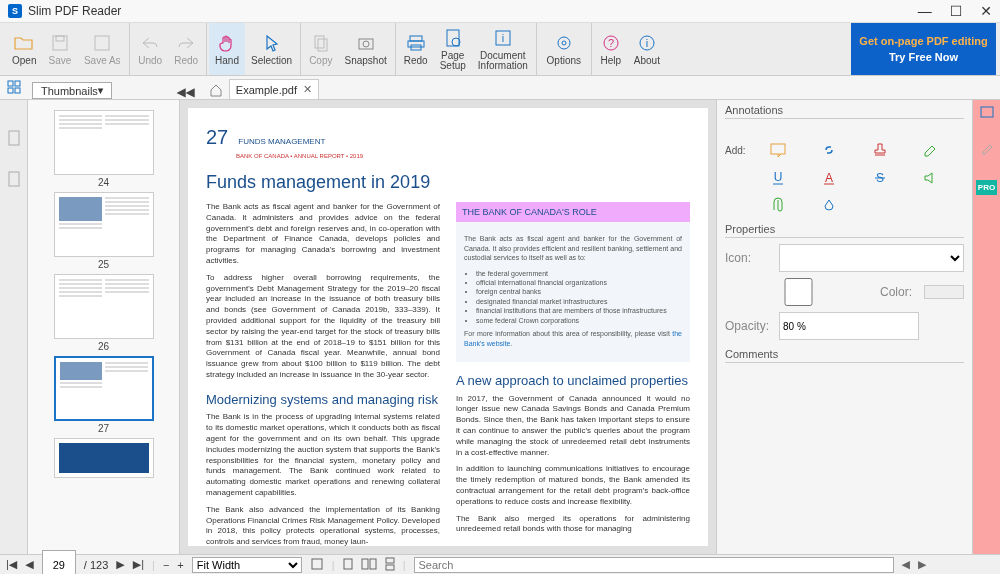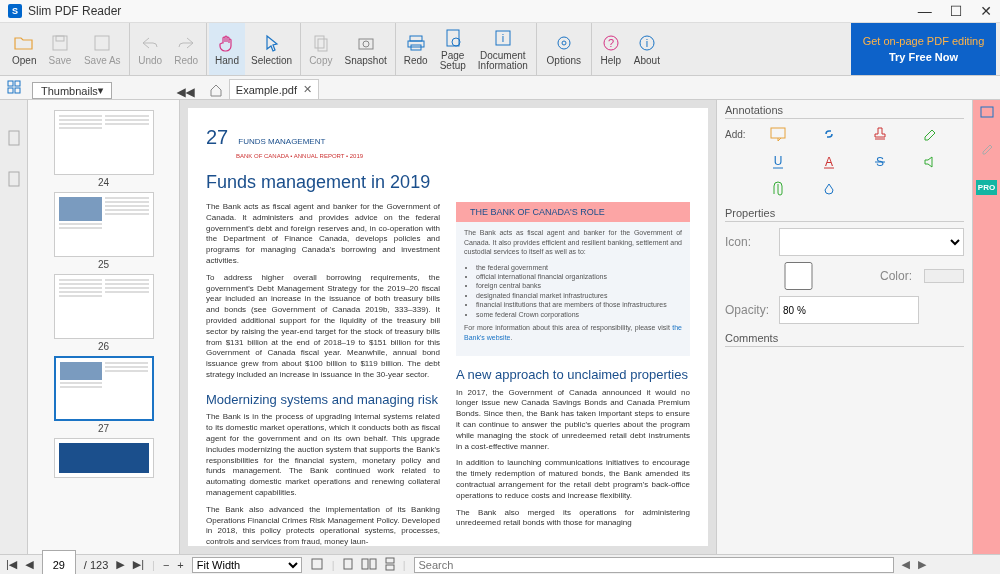--- a/index.html
+++ b/index.html
@@ -15,21 +15,21 @@
 
 .toolbar { height: 54px; background: #ececec; border-top: 1px solid #ddd; border-bottom: 1px solid #ccc; display: flex; align-items: stretch; padding: 0 4px; }
 .tool-group { display: flex; align-items: stretch; border-right: 1px solid #ccc; padding: 0 2px; }
 .tool-btn { display: flex; flex-direction: column; align-items: center; justify-content: center; min-width: 32px; padding: 2px 6px; cursor: pointer; }
 .tool-btn.wide { min-width: 50px; }
 .tool-btn .ico { width: 22px; height: 22px; display: flex; align-items: center; justify-content: center; }
 .tool-btn .lbl { font-size: 10px; color: #444; margin-top: 2px; line-height: 1; text-align: center; }
 .tool-btn.disabled .lbl { color: #999; }
 .tool-btn.active { background: #d9e8f5; }
 .cta { margin-left: auto; width: 145px; background: #0d62c9; color: #fff; display: flex; flex-direction: column; align-items: center; justify-content: center; }
-.cta .l1 { color: #ffb347; font-size: 11px; font-weight: normal; }
+.cta .l1 { color: #ffb347; font-size: 11px; font-weight: bold; }
 .cta .l2 { color: #fff; font-size: 11px; font-weight: bold; margin-top: 4px;}
 
 
 .secbar { height: 24px; background: #f5f5f5; border-bottom: 1px solid #ccc; display: flex; align-items: flex-end; }
 .thumb-toggle { width: 28px; height: 24px; display: flex; align-items: center; justify-content: center; color: #1b74c5; }
 .thumb-dd { margin-left: 4px; background: #fff; border: 1px solid #aaa; padding: 1px 8px; font-size: 11px; display: flex; align-items: center; }
 .sec-collapse { margin-left: 64px; color: #444; font-size: 12px; cursor: pointer; }
 .home-ico { margin-left: 14px; color: #888; }
 .tab { margin-left: 6px; height: 20px; background: #fff; border: 1px solid #ccc; border-bottom: none; padding: 2px 6px; display: flex; align-items: center; gap: 6px; font-size: 11px; }
 .tab .x { color: #666; cursor: pointer; }
@@ -52,29 +52,29 @@
 .pageview { flex: 1; background: #e0e0e0; overflow: hidden; padding: 8px; }
 .page-paper { background: #fff; width: 100%; height: 100%; padding: 16px 18px; overflow: hidden; font-size: 8px; color: #333; line-height: 1.35; }
 .page-paper .hdr { color: #1b4f8c; font-size: 8px; }
 .page-paper .hdr .num { font-size: 20px; color: #1b4f8c; margin-right: 10px; }
 .page-paper .hdr .sub { color: #c33; font-size: 6px; }
 .page-paper h1 { color: #1b4f8c; font-size: 18px; font-weight: normal; margin: 8px 0; }
 .page-paper h2 { color: #1b4f8c; font-size: 13px; font-weight: normal; margin: 10px 0 4px; }
 .page-cols { display: flex; gap: 16px; }
 .page-col { flex: 1; }
 .sidebar-box { background: #f2f5f9; padding: 8px; font-size: 7px; color: #555; }
-.sidebar-box .boxtitle { background: #fca5a5; color: #1b4f8c; padding: 4px 14px; margin: -8px -8px 6px; font-size: 9px; }
+.sidebar-box .boxtitle { background: #f0abfc; color: #1b4f8c; padding: 4px 6px; margin: -8px -8px 12px; font-size: 9px; }
 .page-paper p { margin-bottom: 6px; text-align: justify; }
 .page-paper ul { margin: 4px 0 4px 12px; }
 .page-paper a { color: #1b74c5; }
 
 .rightpanel { width: 256px; background: #f5f5f5; border-left: 1px solid #ccc; padding: 4px 8px; font-size: 11px; }
 .rpanel-sec { margin-bottom: 8px; }
 .rpanel-sec .sectitle { color: #555; font-size: 11px; border-bottom: 1px solid #ccc; padding-bottom: 2px; }
-.annot-grid { display: grid; grid-template-columns: 36px repeat(4, 1fr); gap: 10px 8px; align-items: center; margin-top: 6px; }
+.annot-grid { display: grid; grid-template-columns: 36px repeat(4, 1fr); gap: 10px 8px; align-items: center; margin-top: 22px; }
 .annot-grid .albl { font-size: 10px; color: #555; }
 .annot-ico { width: 18px; height: 18px; display: flex; align-items: center; justify-content: center; }
 .prop-row { display: flex; align-items: center; margin: 6px 0; gap: 8px; }
 .prop-row .plbl { width: 46px; color: #888; font-size: 12px; }
 .prop-row input, .prop-row select { flex: 1; border: 1px solid #ccc; background: #fff; font-size: 10px; padding: 1px 3px; height: 28px; }
 .prop-row .swatch { width: 40px; height: 14px; background: #eee; border: 1px solid #ccc; }
 .del-row { display: flex; align-items: center; gap: 12px; margin-top: 8px; }
 
 .sidebar-right { width: 28px; background: #fca5a5; border-left: 1px solid #ccc; display: flex; flex-direction: column; align-items: center; padding-top: 6px; gap: 18px; }
 .sidebar-right .sico { color: #999; font-size: 14px; }

